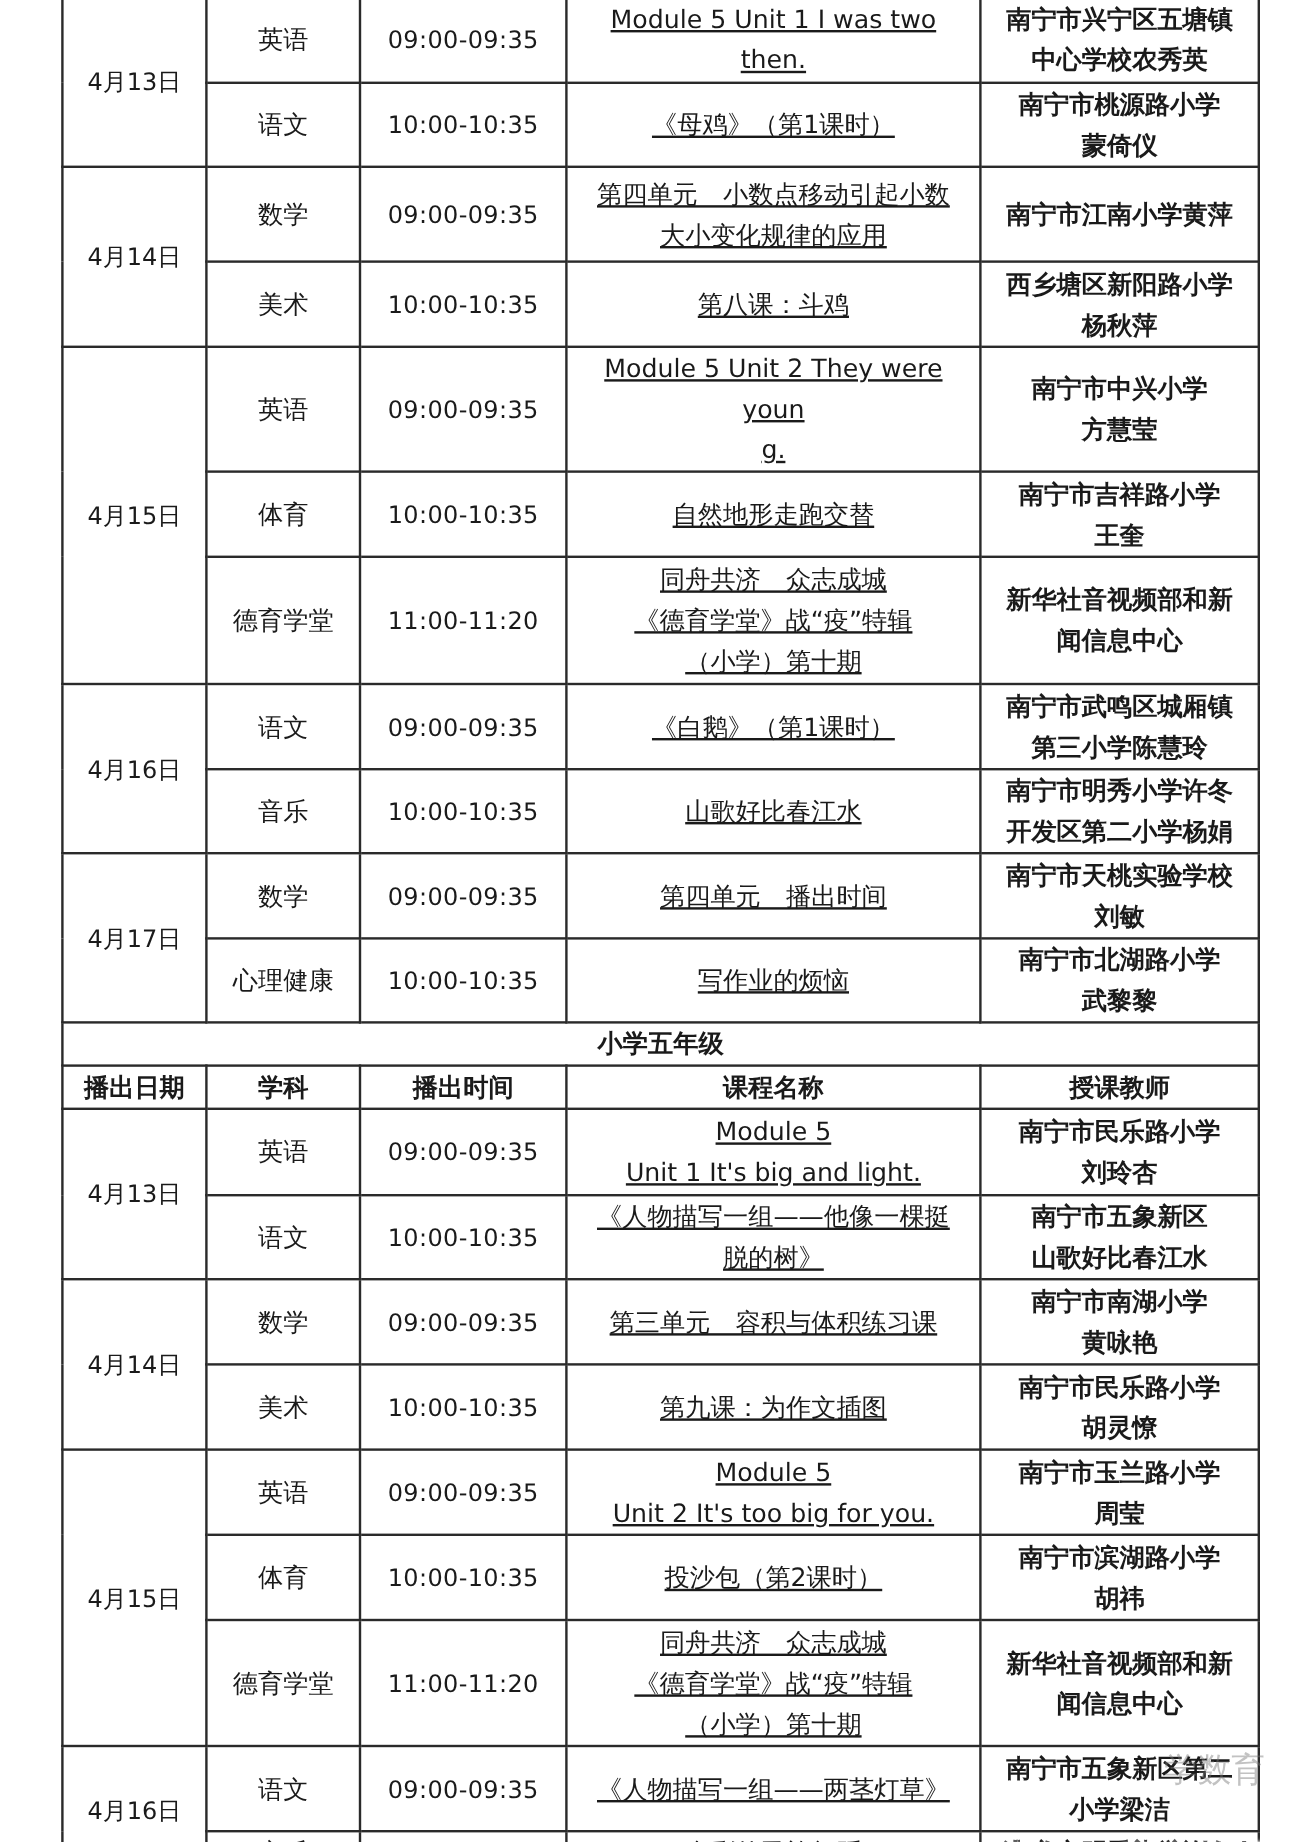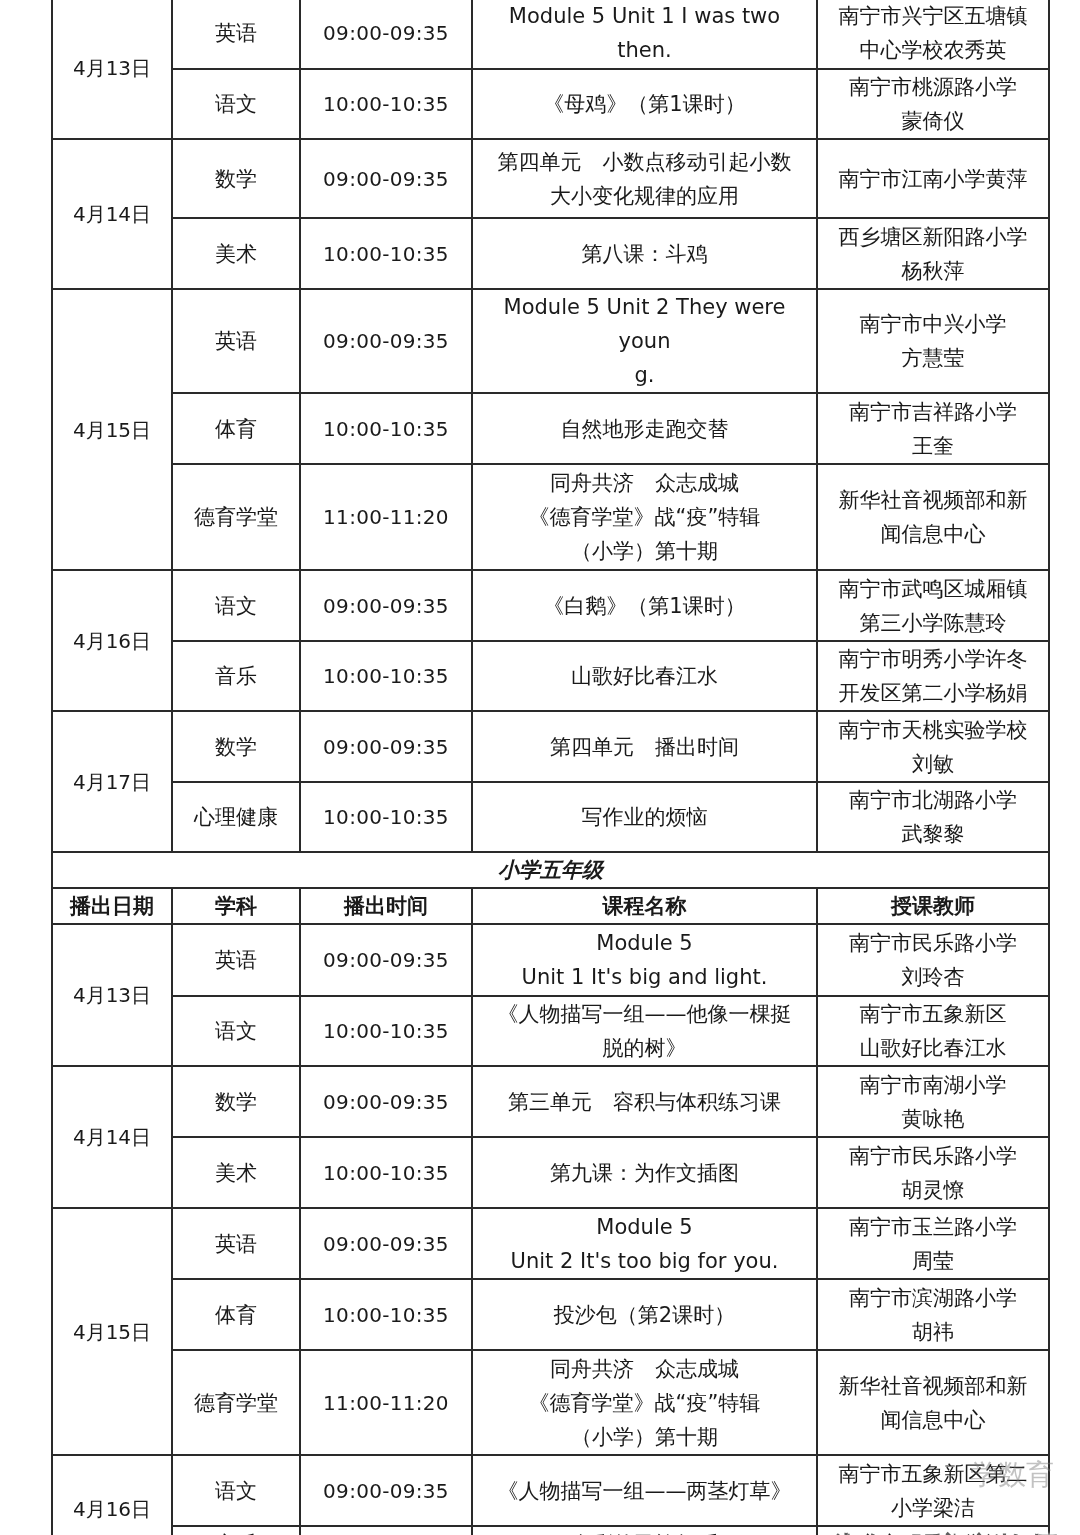--- a/index.html
+++ b/index.html
@@ -14,23 +14,23 @@
   }
   .tbl td {
     border: 2.5px solid #2a2a2a;
     text-align: center; vertical-align: middle;
     padding: 0 6px;
     font-size: 21px; line-height: 34px;
     overflow: hidden;
   }
   .tbl td.date { font-size: 20px; }
   .tbl td.time { font-family: "DejaVu Sans", sans-serif; font-size: 20px; letter-spacing: 0.3px; }
-  .tbl td.course .line { display: block; }
-  .tbl td.teacher .line { display: block; }
-  .section td { font-weight: bold; font-size: 21px; font-style: italic; }
+  .tbl td.course .line { display: block; text-decoration: underline; }
+  .tbl td.teacher .line { display: block; font-weight: bold; }
+  .section td { font-weight: bold; font-size: 21px; }
   .hdr td { font-weight: bold; font-size: 21px; }
   .watermark {
     position: absolute; left: 830px; top: 1528px;
     font-size: 30px; color: rgba(40,40,40,0.75);
     font-weight: bold; letter-spacing: 1px;
     text-shadow: 0 0 2px #fff, 0 0 4px #fff;
     white-space: nowrap;
   }
   .watermark-sub {
     position: absolute; left: 970px; top: 1456px;

